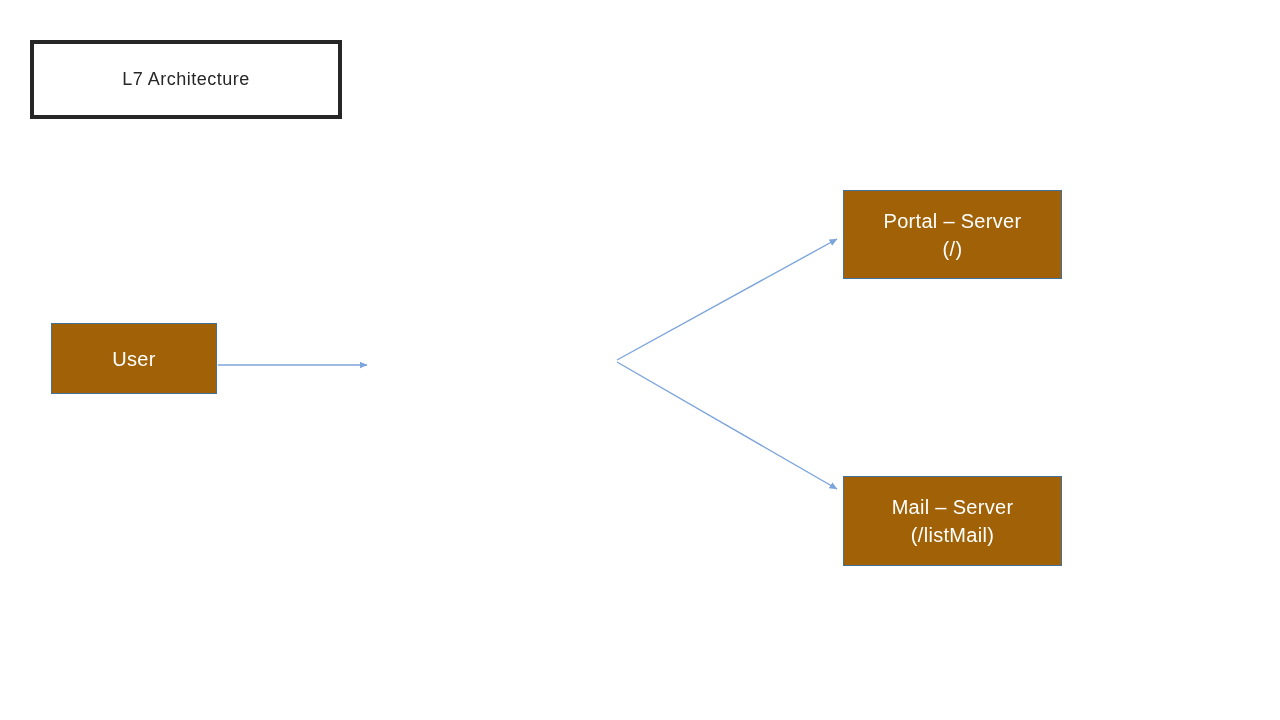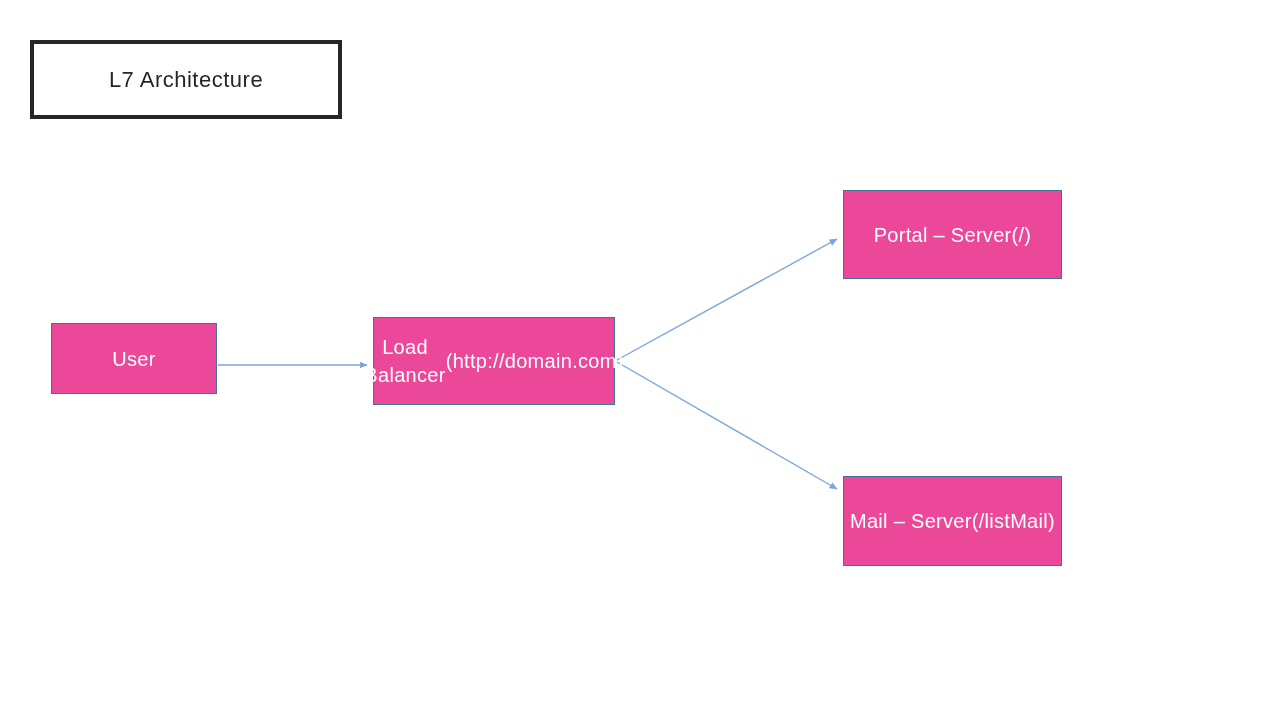--- a/index.html
+++ b/index.html
@@ -23,30 +23,31 @@
     height: 79px;
     box-sizing: border-box;
     border: 4px solid #262626;
     background: #ffffff;
     display: flex;
     align-items: center;
     justify-content: center;
   }
   .title-box .title-text {
     color: #262626;
-    font-size: 22px;
+    font-size: 18px;
     letter-spacing: 0.5px;
   }
   .node {
     position: absolute;
     box-sizing: border-box;
-    background: #ec4899;
+    background: #a16207;
     border: 1px solid #41719C;
     color: #ffffff;
     display: flex;
+    flex-direction: column;
     align-items: center;
     justify-content: center;
     text-align: center;
     font-size: 20px;
     line-height: 28px;
     letter-spacing: 0.3px;
   }
   .node-user {
     left: 51px;
     top: 323px;
@@ -97,24 +98,20 @@
   </svg>
 
   <div class="title-box">
     <span class="title-text">L7 Architecture</span>
   </div>
 
   <div class="node node-user">
     <span>User</span>
   </div>
 
-  <div class="node node-lb">
-    <span>Load Balancer</span>
-    <span>(http://domain.com)</span>
-  </div>
 
   <div class="node node-portal">
     <span>Portal – Server</span>
     <span>(/)</span>
   </div>
 
   <div class="node node-mail">
     <span>Mail – Server</span>
     <span>(/listMail)</span>
   </div>

